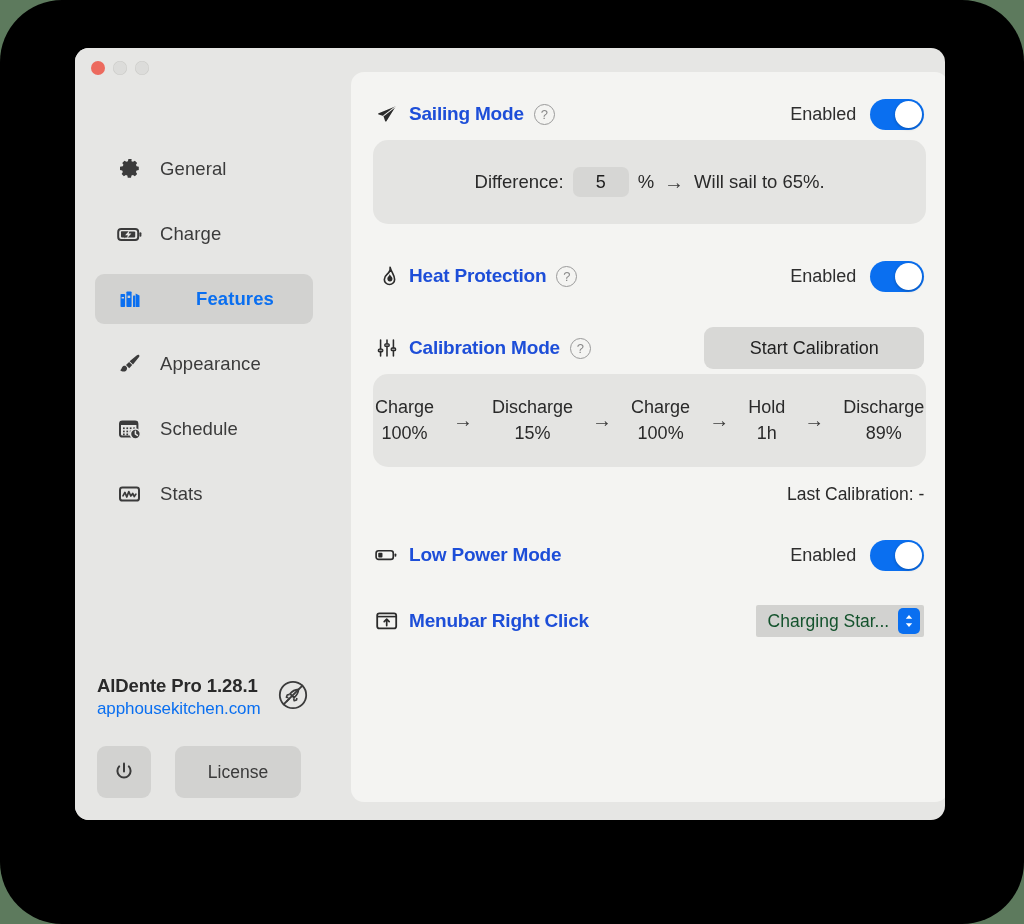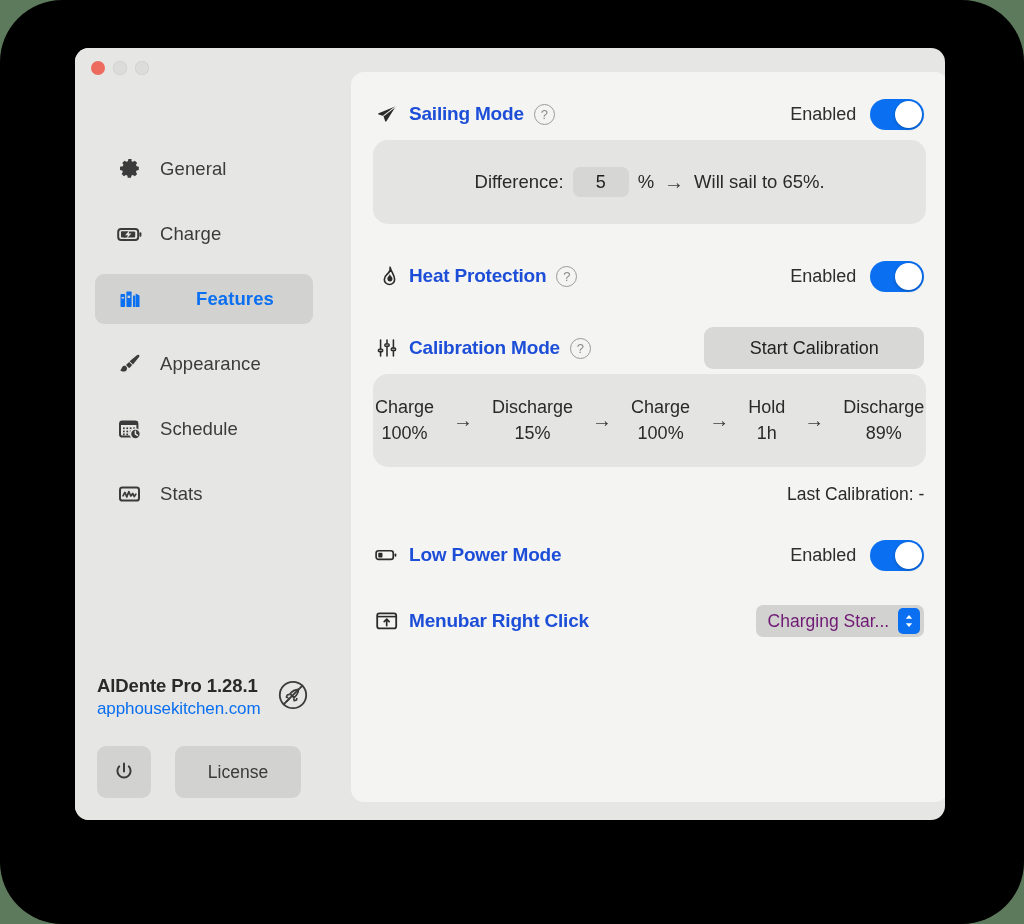--- a/index.html
+++ b/index.html
@@ -298,27 +298,27 @@
   
   .row {
     display: flex;
     align-items: center;
     height: 56px;
     padding: 0 2px;
   }
   #low-power-row { margin-top: 22px; }
   .select-box {
     background: #d2d2d0;
-    border-radius: 7px;
+    border-radius: 2px;
     height: 32px;
     display: flex;
     align-items: center;
     padding: 0 4px 0 12px;
     font-size: 17.5px;
-    color: #701a75;
+    color: #14532d;
     cursor: default;
   }
   .stepper {
     width: 22px;
     height: 26px;
     background: #0a6ff0;
     border-radius: 5px;
     margin-left: 9px;
     display: flex;
     flex-direction: column;

